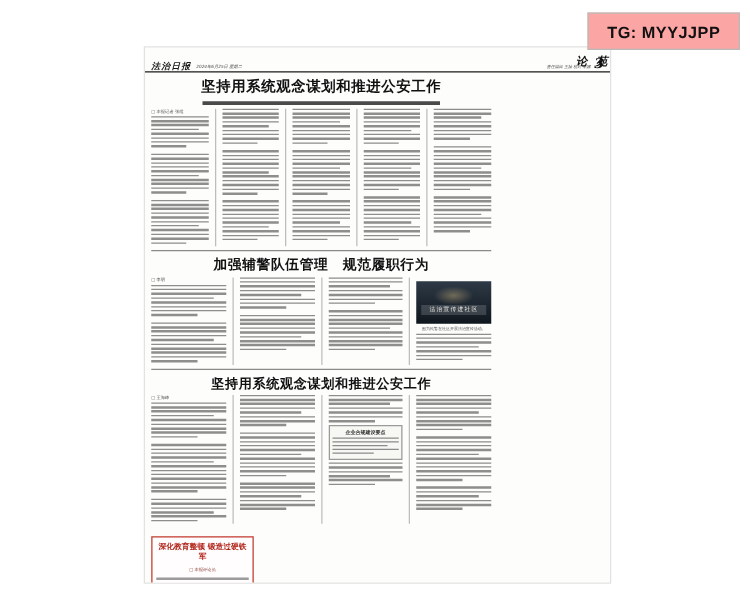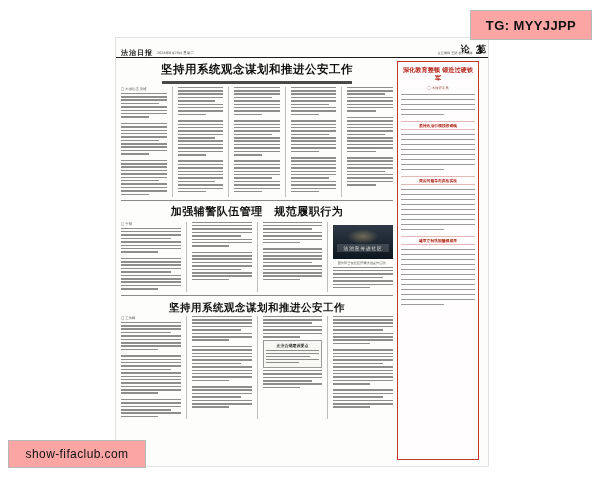--- a/index.html
+++ b/index.html
@@ -62,20 +62,21 @@
 
   
   .masthead {
     position: relative;
     height: 20px;
     border-bottom: 1.6px solid #1b1b1b;
     display: flex;
     align-items: flex-end;
     padding: 0 5px 1px 5px;
     box-sizing: border-box;
+    font-style: italic;
   }
   .mast-logo {
     font-family: "DejaVu Serif", serif;
     font-size: 7px;
     font-weight: 700;
     color: #1a1a1a;
     letter-spacing: 1px;
     line-height: 1;
   }
   .mast-date {
@@ -117,20 +118,21 @@
   }
 
   
   .page-body {
     position: relative;
     height: 406px;
     padding: 3px 5px 4px 5px;
     box-sizing: border-box;
     display: flex;
     gap: 4px;
+    flex-direction: column;
   }
   .main-col {
     width: 272px;
     display: flex;
     flex-direction: column;
   }
   .right-rail {
     width: 82px;
     border: 1.1px solid #c1392b;
     box-sizing: border-box;
@@ -739,15 +741,14 @@
           <div class="rail-tl"></div>
         <div class="rail-tl"></div>
           <div class="rail-tl"></div>
           <div class="rail-tl short"></div>
       </div>
 
     </div>
   </div>
 
   <div class="badge" id="tg-badge">TG: MYYJJPP</div>
-  <div class="badge" id="site-badge">show-fifaclub.com</div>
 
 </div>
 
 </body></html>

